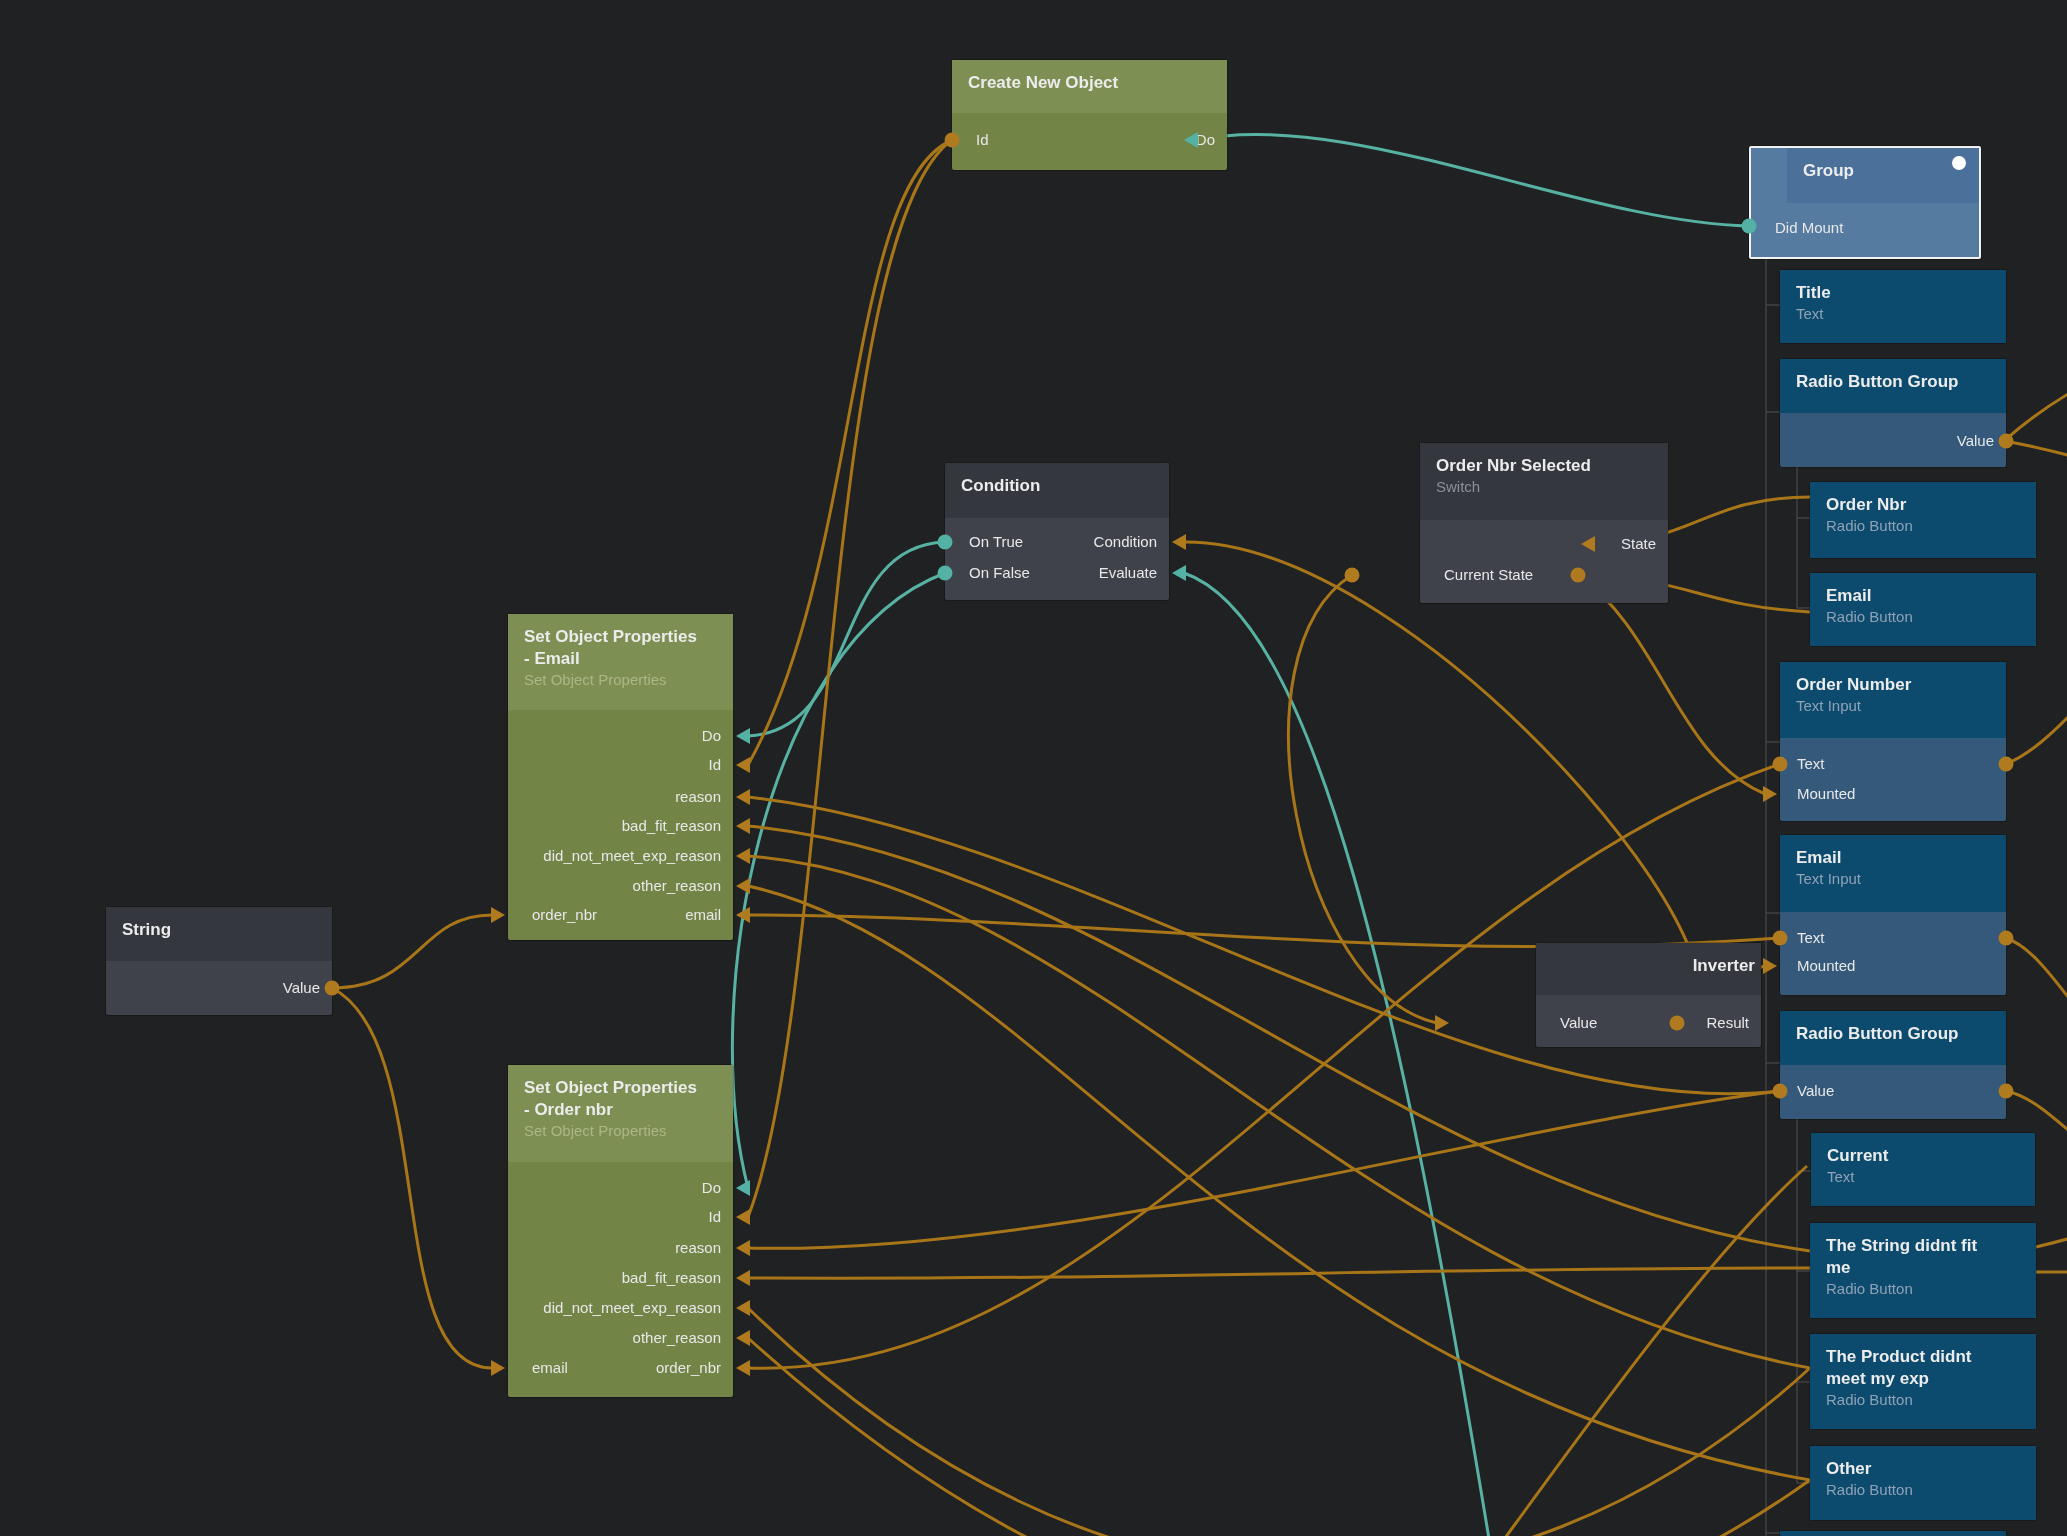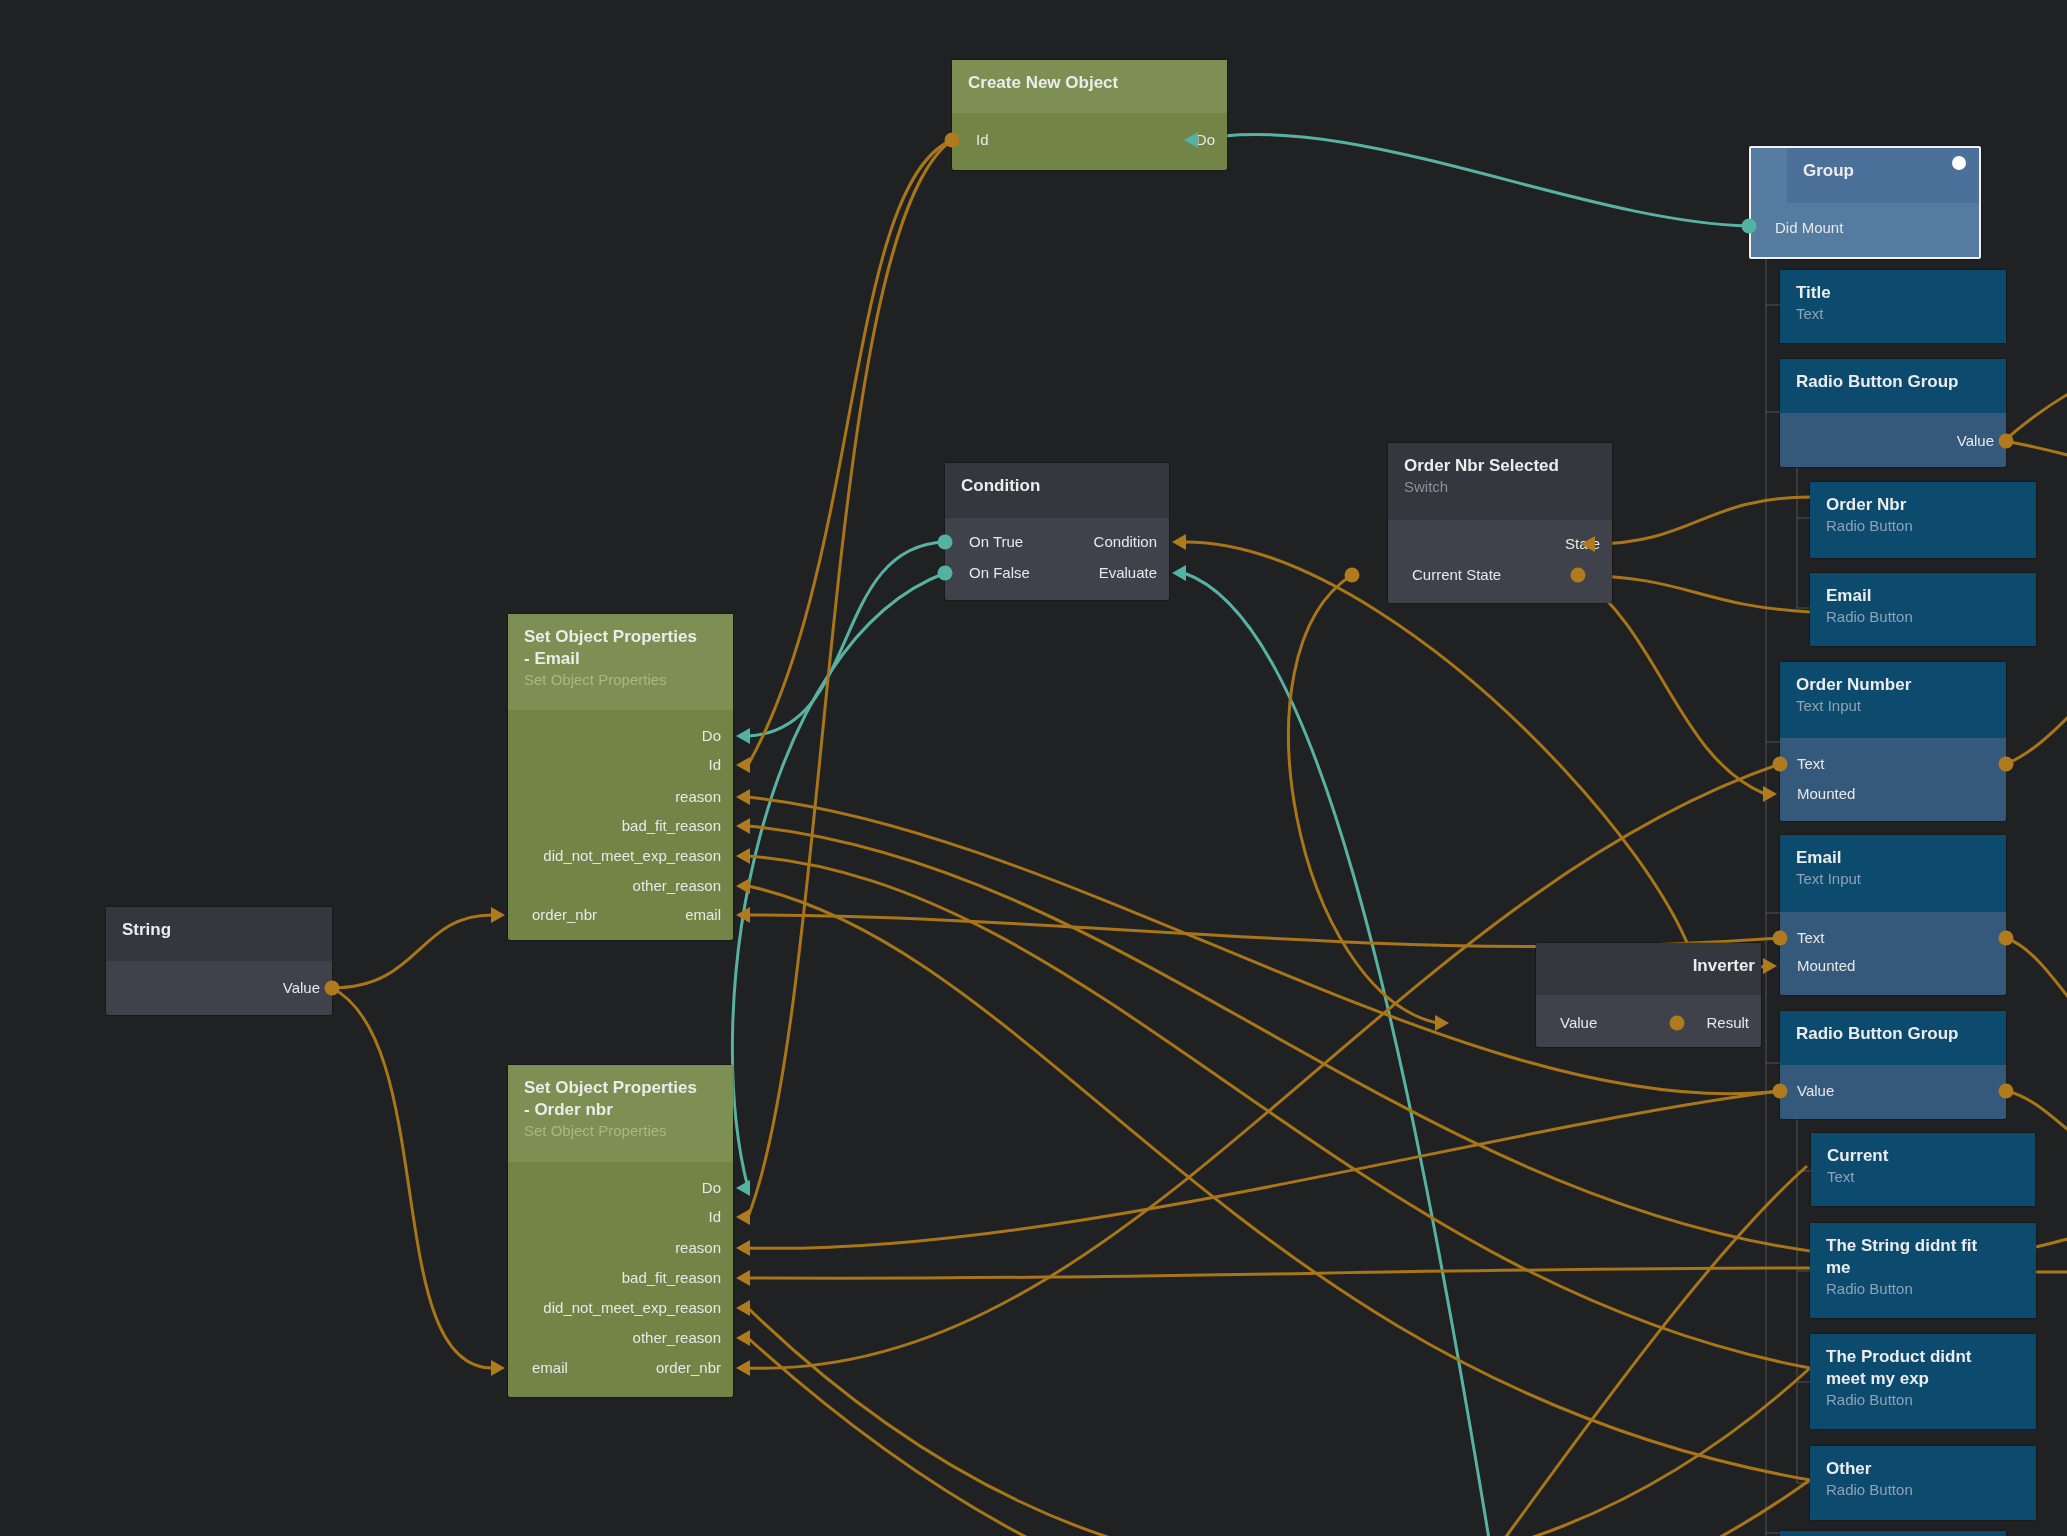--- a/index.html
+++ b/index.html
@@ -201,21 +201,21 @@
         <div class="hdr" style="height: 55px;">
           <div class="tbox">
             <div class="ttl">Condition</div>
           </div>
         </div>
         <div class="port pl" style="top: 69px;">On True</div>
         <div class="port pr" style="top: 69px;">Condition</div>
         <div class="port pl" style="top: 100px;">On False</div>
         <div class="port pr" style="top: 100px;">Evaluate</div>
       </div>
-      <div class="node scheme-dark" style="left: 1388px; top: 443px; width: 224px; height: 160px;">
+      <div class="node scheme-dark" style="left: 1420px; top: 443px; width: 248px; height: 160px;">
         <div class="hdr" style="height: 77px;">
           <div class="tbox">
             <div class="ttl">Order Nbr Selected</div>
             <div class="sub">Switch</div>
           </div>
         </div>
         <div class="port pr" style="top: 91px;">State</div>
         <div class="port pl" style="top: 122px;">Current State</div>
       </div>
       <div class="node scheme-dark" style="left: 1536px; top: 943px; width: 225px; height: 104px; text-align: right;">

